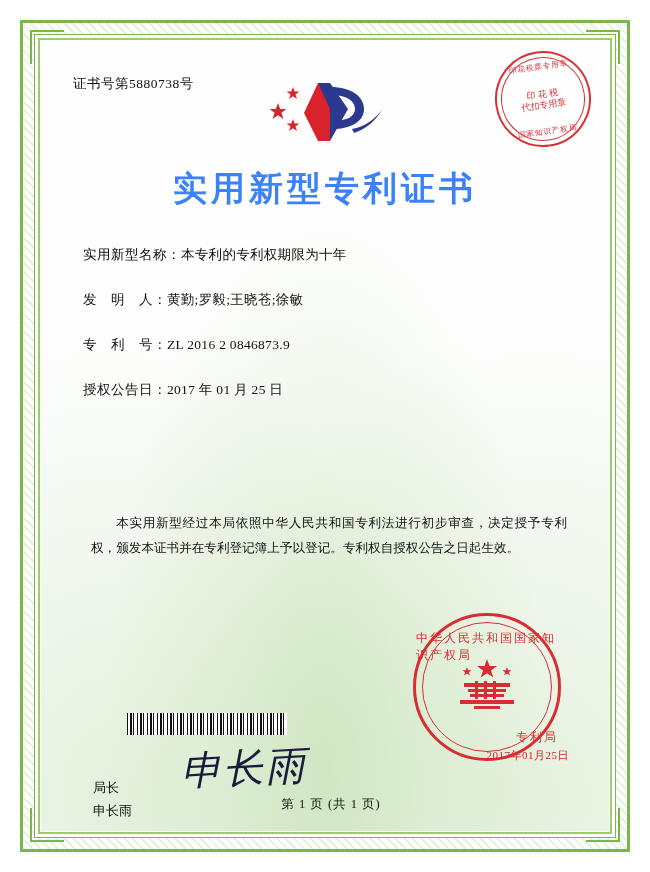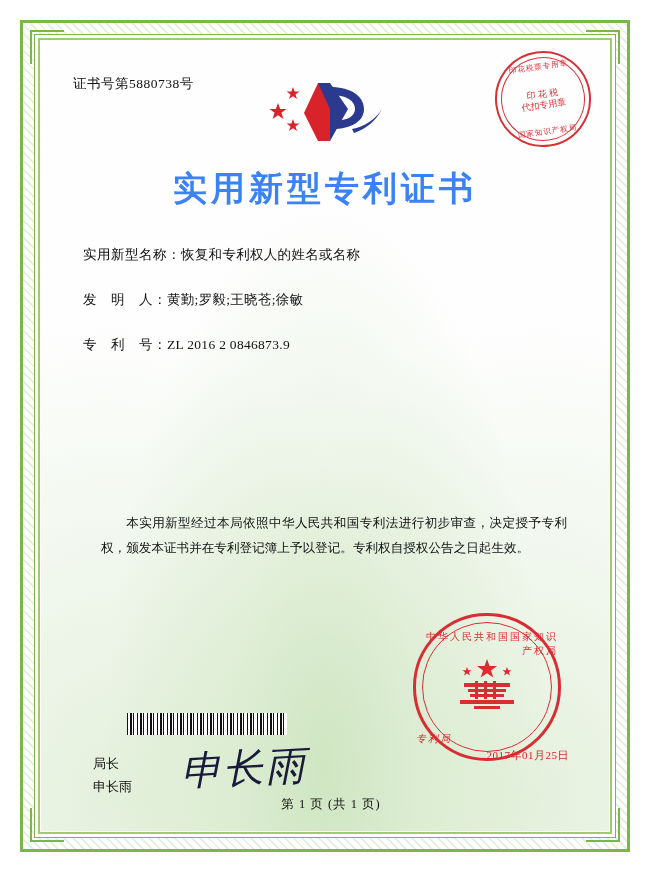--- a/index.html
+++ b/index.html
@@ -144,37 +144,37 @@
   .field .val { letter-spacing: 0.3px; }
 
   .body-text {
     position: absolute;
     left: 42px; right: 42px; top: 470px;
     font-size: 12.6px;
     line-height: 1.95;
     color: #111;
     text-align: justify;
   }
-  .body-text p { margin: 0 0 2px 18px; text-indent: 2em; }
+  .body-text p { margin: 0 0 2px 8px; text-indent: 2em; }
 
   
   .barcode {
     position: absolute;
     left: 86px; top: 672px;
     width: 160px; height: 22px;
     background:
       repeating-linear-gradient(90deg,
         #111 0px, #111 1px, #fff 1px, #fff 3px,
         #111 3px, #111 5px, #fff 5px, #fff 6px,
         #111 6px, #111 7px, #fff 7px, #fff 10px);
   }
 
   .signblock {
     position: absolute;
-    left: 52px; top: 712px;
+    left: 52px; top: 736px;
     font-size: 13px;
     line-height: 1.75;
     color: #111;
   }
   .signature {
     position: absolute;
     left: 140px; top: 700px;
     font-size: 40px;
     color: #1a1a3a;
     font-family: "Liberation Serif", serif;
@@ -195,34 +195,33 @@
     opacity: 0.95;
   }
   .seal .inner-ring {
     position: absolute; left: 6px; top: 6px; right: 6px; bottom: 6px;
     border: 1px solid #d8232a; border-radius: 50%;
   }
   .seal .seal-text {
     position: absolute;
     left: 0; width: 100%;
     top: 14px;
-    text-align: right;
-    font-size: 10px;
+    text-align: left;
+    font-size: 12px;
     letter-spacing: 2px;
     font-family: Liberation Serif, serif;
   }
   .seal .seal-text-bottom {
     position: absolute;
     left: 0; width: 100%;
     bottom: 12px;
-    text-align: left;
-    font-size: 10px;
+    text-align: right;
+    font-size: 12px;
     letter-spacing: 2px;
     font-family: "Liberation Serif", serif;
-    font-style: italic;
   }
   .seal .emblem {
     position: absolute;
     left: 50%; top: 50%;
     transform: translate(-50%, -50%);
     width: 74px; height: 60px;
   }
   .seal-date {
     position: absolute;
     right: 40px; bottom: 68px;
@@ -283,27 +282,30 @@
         <div>印 花 税</div>
         <div>代扣专用章</div>
       </div>
       <div class="arc-bottom">国家知识产权局</div>
     </div>
 
     <div class="title">实用新型专利证书</div>
 
     <div class="fields">
       <div class="field">
-        <span class="lbl">实用新型名称：</span><span class="val">恢复和专利权人的姓名或名称</span>
+        <span class="lbl">实用新型名称：</span><span class="val">本专利的专利权期限为十年</span>
       </div>
       <div class="field">
         <span class="lbl">发　明　人：</span><span class="val">黄勤;罗毅;王晓苍;徐敏</span>
       </div>
       <div class="field">
         <span class="lbl">专　利　号：</span><span class="val">ZL 2016 2 0846873.9</span>
+      </div>
+      <div class="field">
+        <span class="lbl">授权公告日：</span><span class="val">2017 年 01 月 25 日</span>
       </div>
     </div>
 
     <div class="body-text">
       <p>本实用新型经过本局依照中华人民共和国专利法进行初步审查，决定授予专利权，颁发本证书并在专利登记簿上予以登记。专利权自授权公告之日起生效。</p>
     </div>
 
     <div class="barcode"></div>
 
     <div class="signblock">

